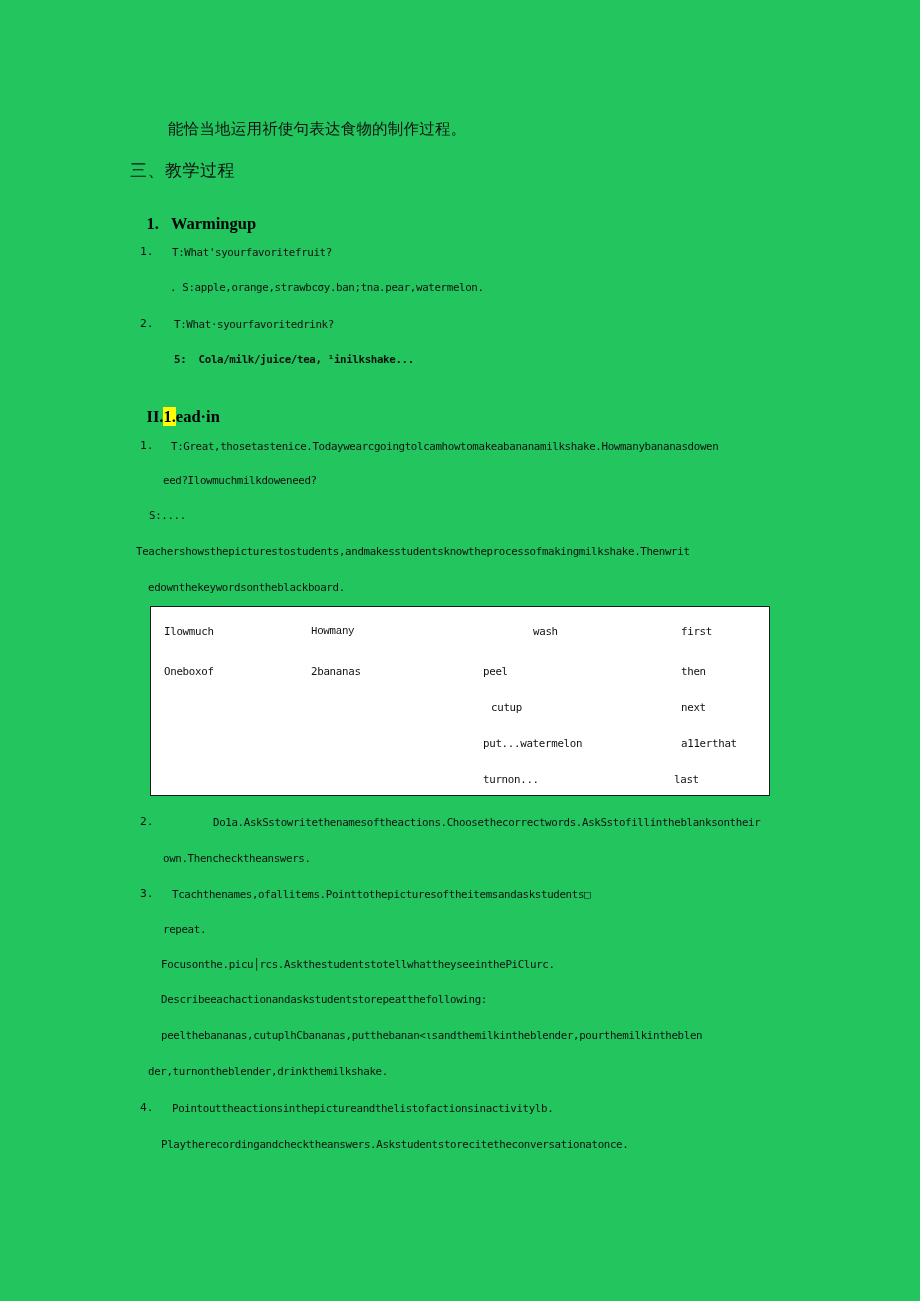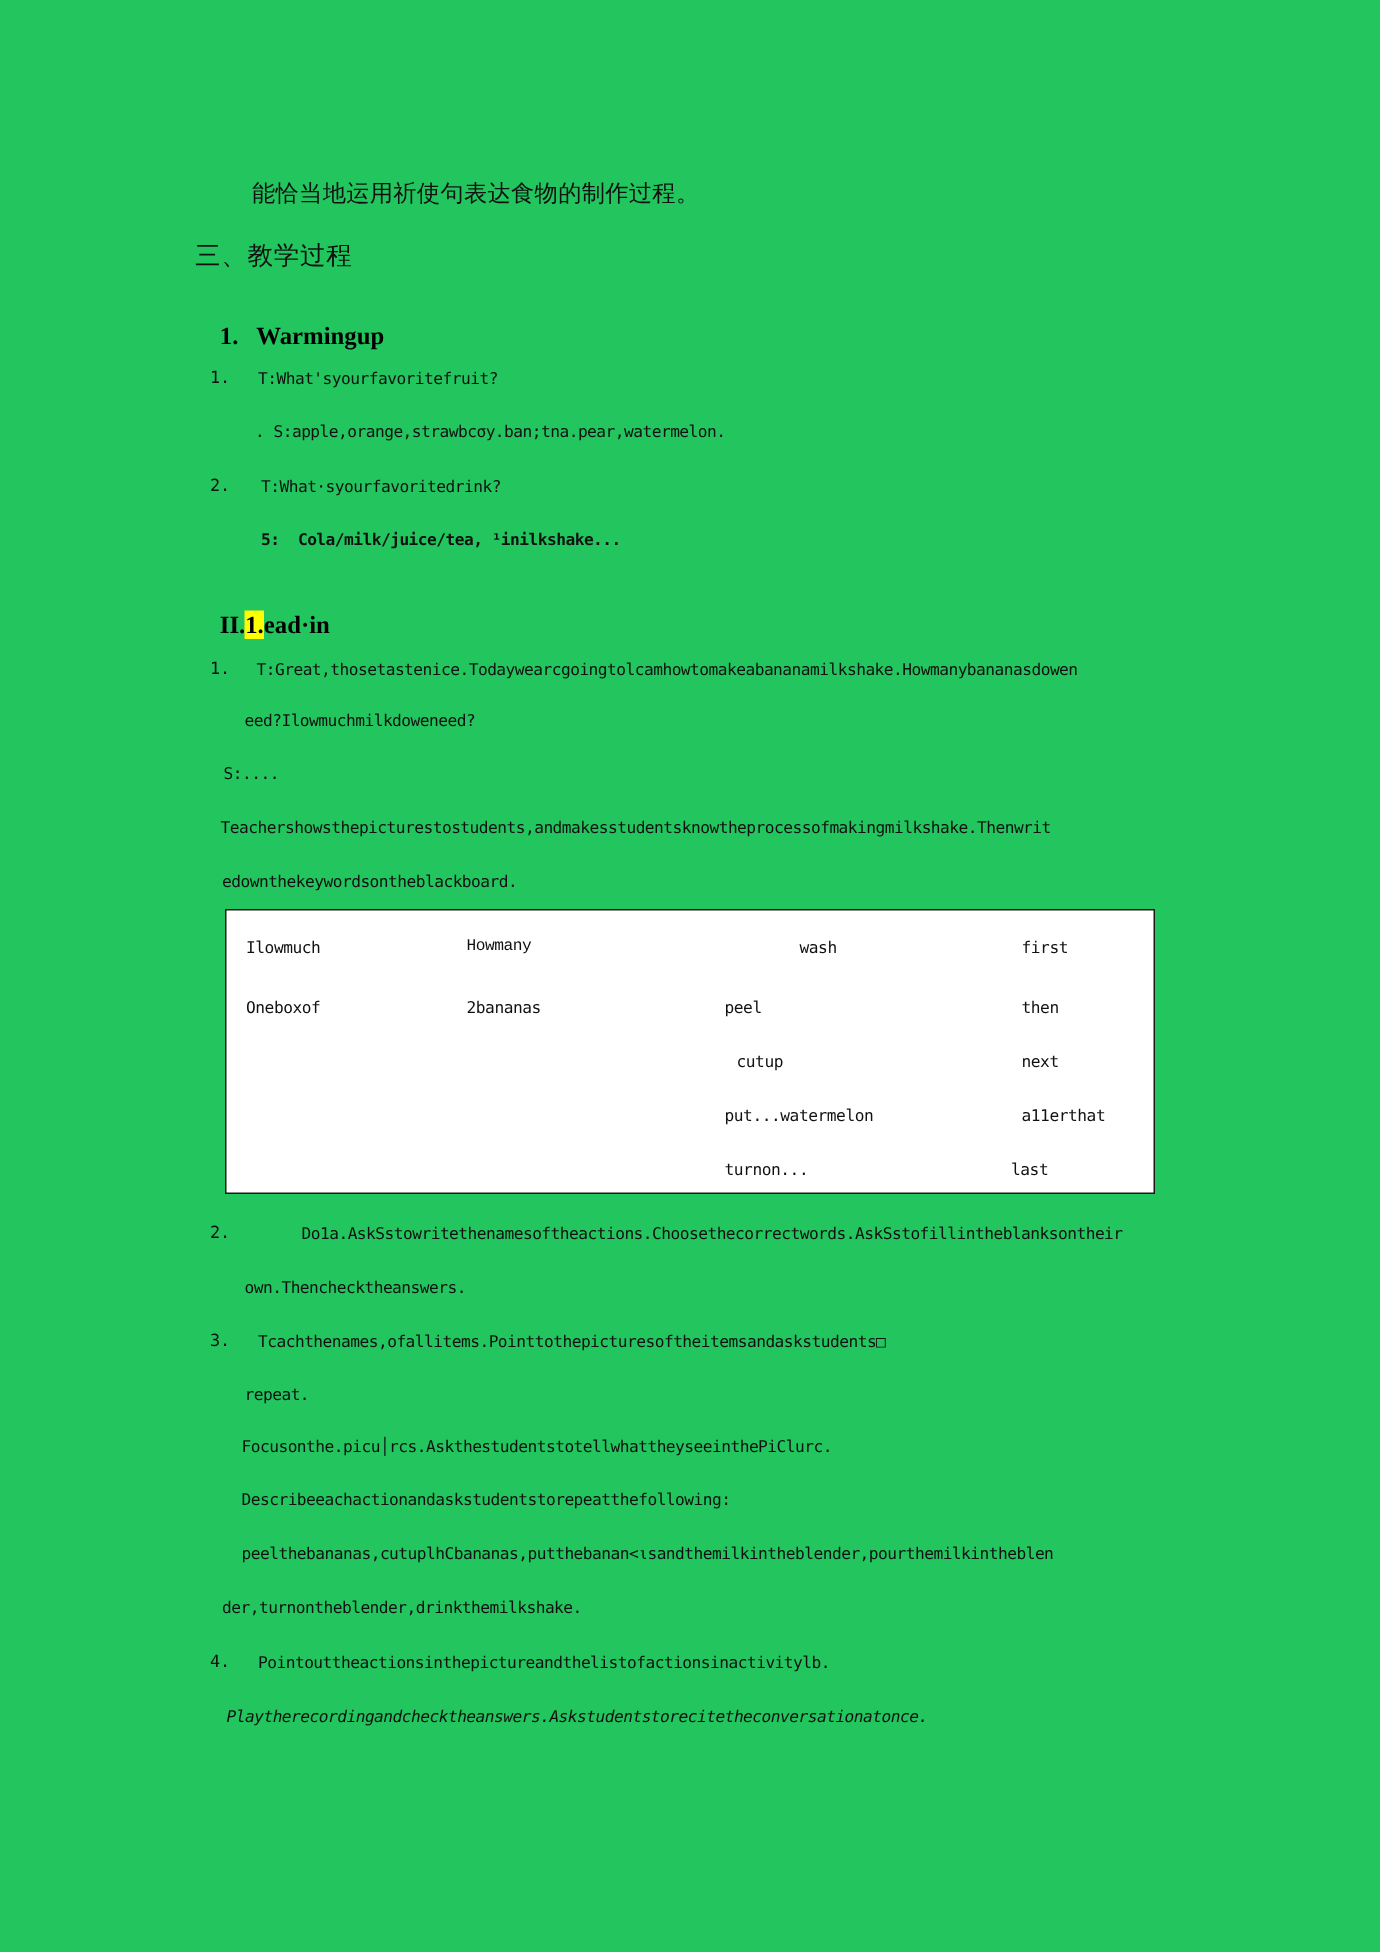--- a/index.html
+++ b/index.html
@@ -110,21 +110,21 @@
     <span>II.</span><span class="hl">1.</span><span>ead·in</span>
   </div>
 
   <div class="abs ocr-num" style="left:140px; top:439px;">1.</div>
   <div class="abs ocr" style="left:171px; top:440px;">T:Great,thosetastenice.Todaywearcgoingtolcamhowtomakeabananamilkshake.Howmanybananasdowen</div>
 
   <div class="abs ocr" style="left:163px; top:474px;">eed?Ilowmuchmilkdoweneed?</div>
 
   <div class="abs ocr" style="left:149px; top:509px;">S:....</div>
 
-  <div class="abs ocr" style="left:147px; top:545px;">Teachershowsthepicturestostudents,andmakesstudentsknowtheprocessofmakingmilkshake.Thenwrit</div>
+  <div class="abs ocr" style="left:136px; top:545px;">Teachershowsthepicturestostudents,andmakesstudentsknowtheprocessofmakingmilkshake.Thenwrit</div>
 
   <div class="abs ocr" style="left:148px; top:581px;">edownthekeywordsontheblackboard.</div>
 
   <div class="kw-table">
 
     <div class="kw-cell" style="left:13px; top:18px;">Ilowmuch</div>
     <div class="kw-cell" style="left:160px; top:18px;font-family:Liberation Mono, monospace;">Howmany</div>
     <div class="kw-cell" style="left:382px; top:18px;">wash</div>
     <div class="kw-cell" style="left:530px; top:18px;">first</div>
 
@@ -137,35 +137,35 @@
     <div class="kw-cell" style="left:530px; top:94px;">next</div>
 
     <div class="kw-cell" style="left:332px; top:130px;">put...watermelon</div>
     <div class="kw-cell" style="left:530px; top:130px;">a11erthat</div>
 
     <div class="kw-cell" style="left:332px; top:166px;">turnon...</div>
     <div class="kw-cell" style="left:523px; top:166px;">last</div>
   </div>
 
   <div class="abs ocr-num" style="left:140px; top:815px;">2.</div>
-  <div class="abs ocr" style="left:168px; top:816px;padding-left:33px;">Do1a.AskSstowritethenamesoftheactions.Choosethecorrectwords.AskSstofillintheblanksontheir</div>
+  <div class="abs ocr" style="left:180px; top:816px;padding-left:33px;">Do1a.AskSstowritethenamesoftheactions.Choosethecorrectwords.AskSstofillintheblanksontheir</div>
 
   <div class="abs ocr" style="left:163px; top:852px;">own.Thenchecktheanswers.</div>
 
   <div class="abs ocr-num" style="left:140px; top:887px;">3.</div>
   <div class="abs ocr" style="left:172px; top:888px;">Tcachthenames,ofallitems.Pointtothepicturesoftheitemsandaskstudents□</div>
 
   <div class="abs ocr" style="left:163px; top:923px;">repeat.</div>
 
   <div class="abs ocr" style="left:161px; top:958px;">Focusonthe.picu│rcs.AskthestudentstotellwhattheyseeinthePiClurc.</div>
 
   <div class="abs ocr" style="left:161px; top:993px;">Describeeachactionandaskstudentstorepeatthefollowing:</div>
 
   <div class="abs ocr" style="left:161px; top:1029px;">peelthebananas,cutuplhCbananas,putthebanan&lt;ιsandthemilkintheblender,pourthemilkintheblen</div>
 
   <div class="abs ocr" style="left:148px; top:1065px;">der,turnontheblender,drinkthemilkshake.</div>
 
   <div class="abs ocr-num" style="left:140px; top:1101px;">4.</div>
   <div class="abs ocr" style="left:172px; top:1102px;">Pointouttheactionsinthepictureandthelistofactionsinactivitylb.</div>
 
-  <div class="abs ocr" style="left:151px; top:1138px;font-style:italic;">Playtherecordingandchecktheanswers.Askstudentstorecitetheconversationatonce.</div>
+  <div class="abs ocr" style="left:161px; top:1138px;">Playtherecordingandchecktheanswers.Askstudentstorecitetheconversationatonce.</div>
 
 </div>
 
 </body></html>

